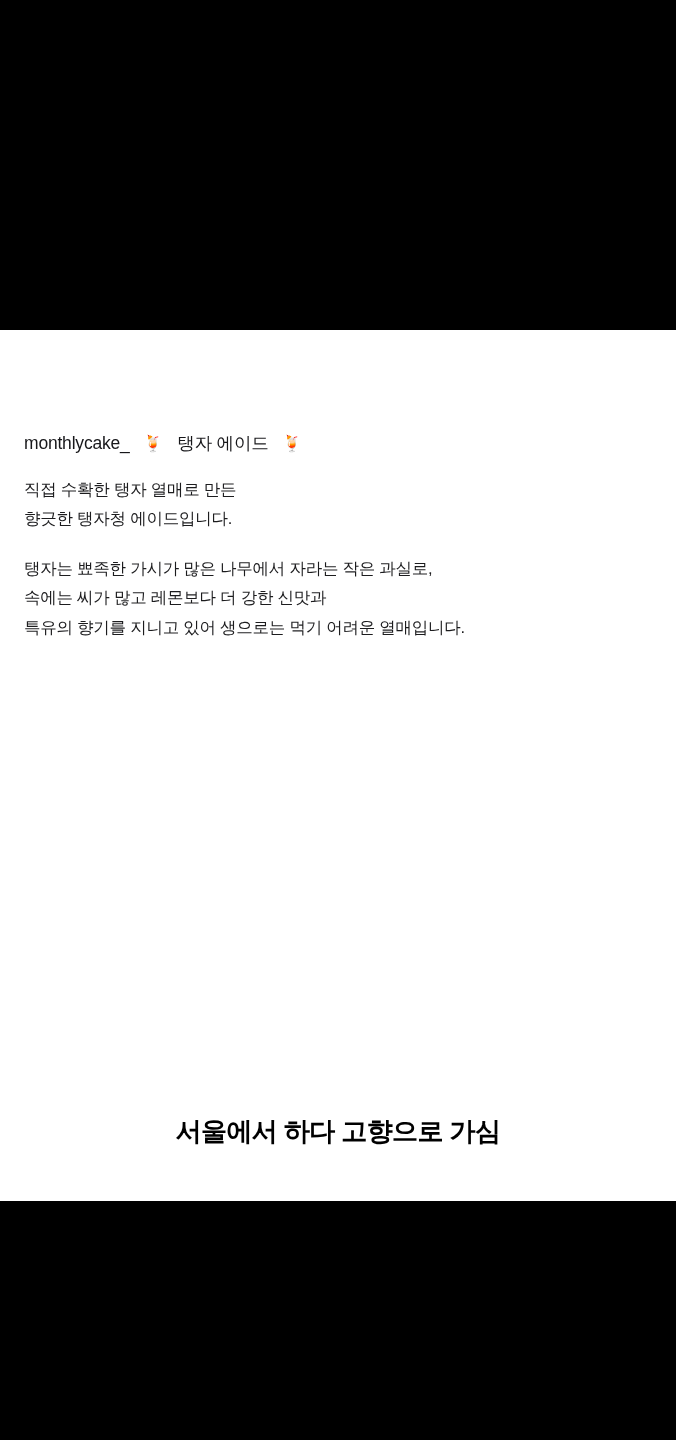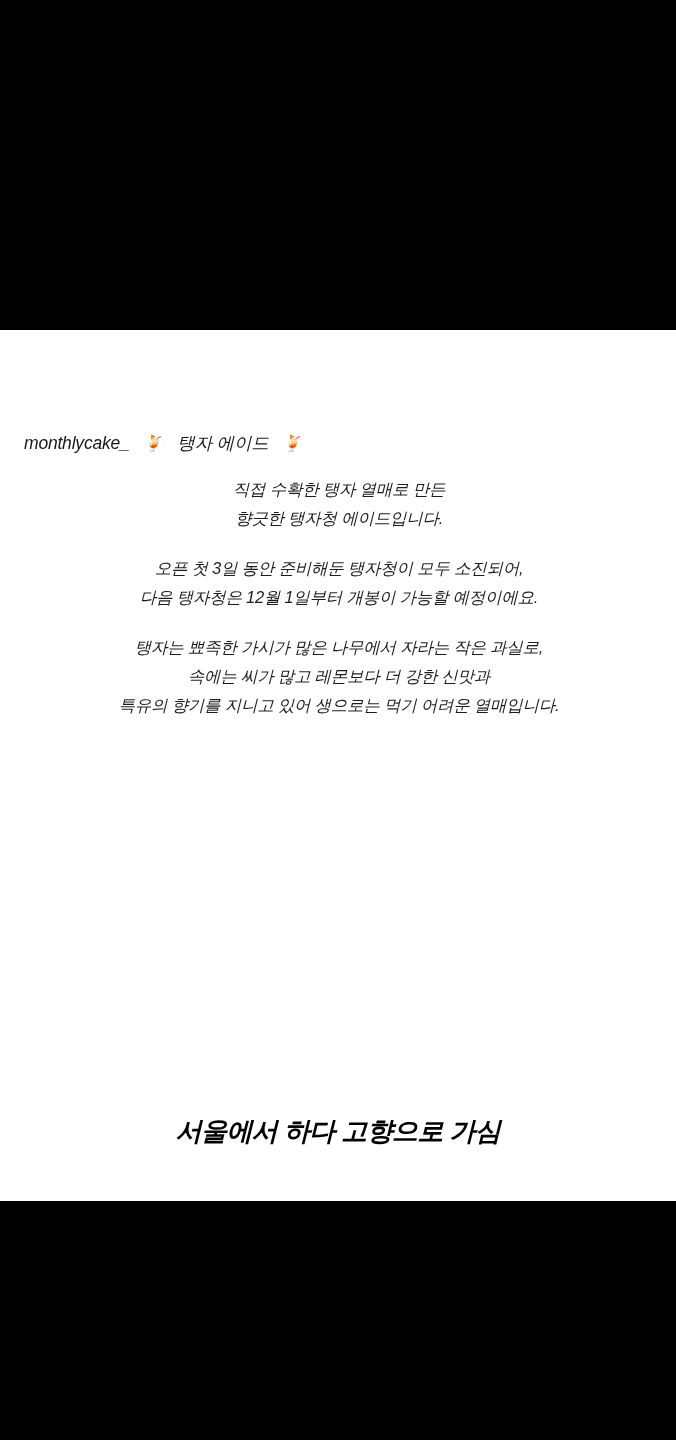--- a/index.html
+++ b/index.html
@@ -35,21 +35,20 @@
     height: 239px;
     background: #000000;
   }
   .card {
     position: absolute;
     left: 0;
     top: 330px;
     width: 676px;
     height: 891px;
     background: #ffffff;
-    font-style: italic;
   }
   .post-body {
     position: absolute;
     left: 24px;
     top: 100px;
     width: 630px;
     color: #17171a;
   }
   .caption-head {
     font-size: 17.5px;
@@ -66,21 +65,20 @@
     font-family: "DejaVu Sans", sans-serif;
     font-size: 16px;
   }
   .para {
     font-size: 16.5px;
     line-height: 1.78;
     letter-spacing: -0.25px;
     margin: 0 0 20px 0;
     color: #1c1c1e;
     white-space: pre-line;
-    text-align: center;
   }
   .para:last-of-type {
     margin-bottom: 0;
   }
   .overlay-text {
     position: absolute;
     left: 0;
     top: 784px;
     width: 676px;
     text-align: center;
@@ -106,22 +104,20 @@
         <span>&nbsp;</span>
         <span class="emoji">🍹</span>
         <span>&nbsp;</span>
         <span>탱자 에이드</span>
         <span>&nbsp;</span>
         <span class="emoji">🍹</span>
       </p>
 
       <p class="para">직접 수확한 탱자 열매로 만든
 향긋한 탱자청 에이드입니다.</p>
-      <p class="para">오픈 첫 3일 동안 준비해둔 탱자청이 모두 소진되어,
-다음 탱자청은 12월 1일부터 개봉이 가능할 예정이에요.</p>
       <p class="para">탱자는 뾰족한 가시가 많은 나무에서 자라는 작은 과실로,
 속에는 씨가 많고 레몬보다 더 강한 신맛과
 특유의 향기를 지니고 있어 생으로는 먹기 어려운 열매입니다.</p>
 
     </div>
 
     <div class="overlay-text">서울에서 하다 고향으로 가심</div>
 
   </div>
 

